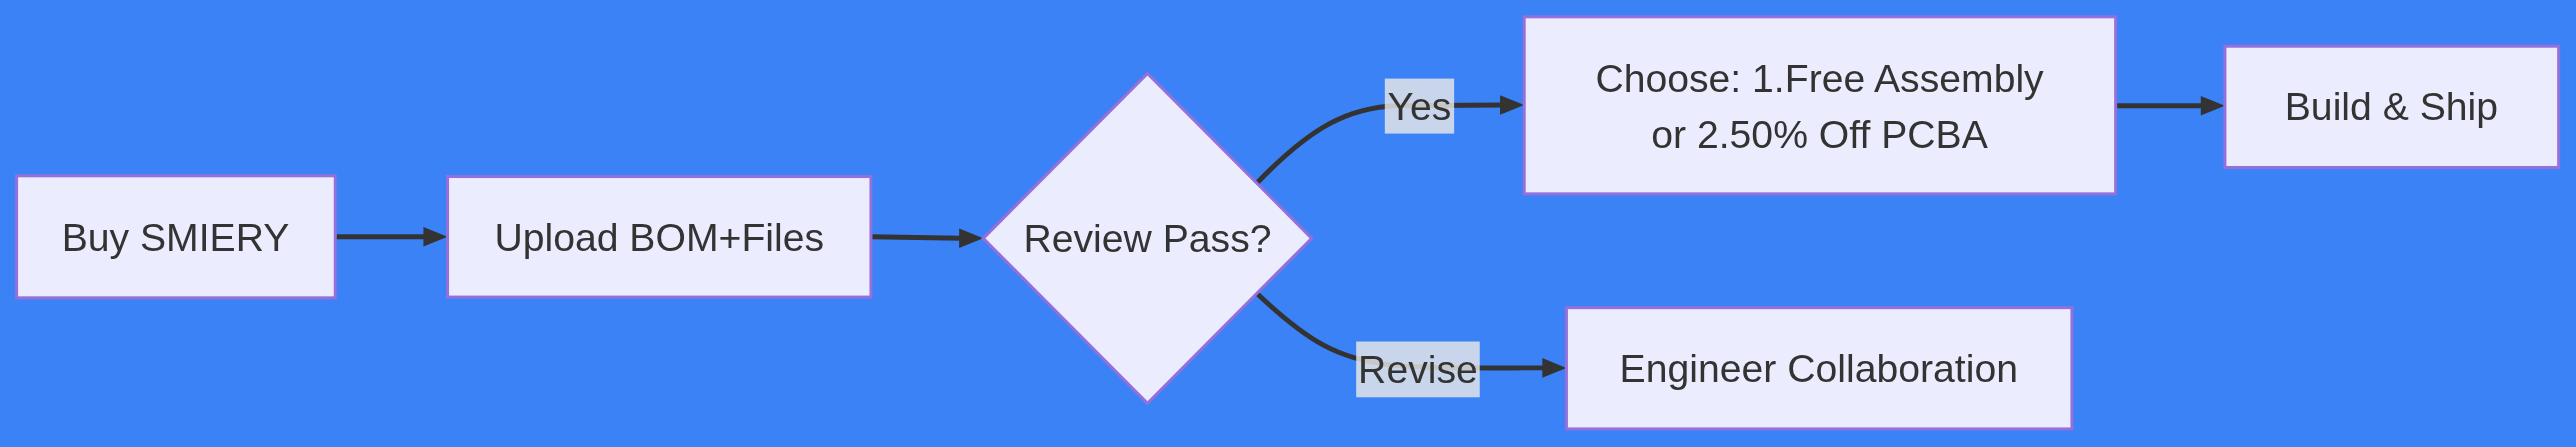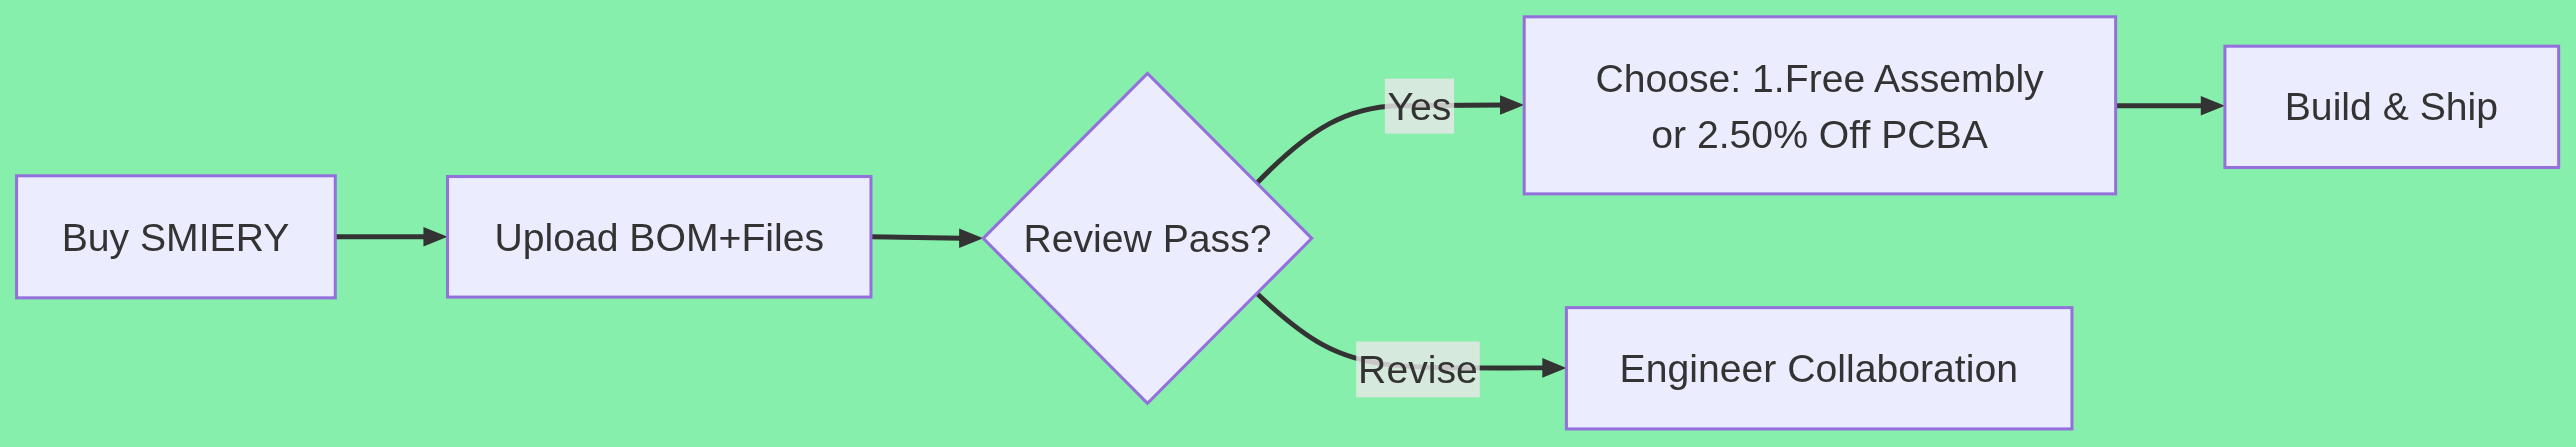--- a/index.html
+++ b/index.html
@@ -5,21 +5,21 @@
   html, body {
     margin: 0;
     padding: 0;
     background: #FFFFFF;
     font-family: "Liberation Sans", "DejaVu Sans", sans-serif;
   }
   .canvas {
     position: relative;
     width: 2576px;
     height: 448px;
-    background: #86efac;
+    background: #3b82f6;
     overflow: hidden;
   }
   svg { display: block; }
   .node-shape {
     fill: #ECECFF;
     stroke: #9370DB;
     stroke-width: 4px;
   }
   .edge-line {
     fill: none;

